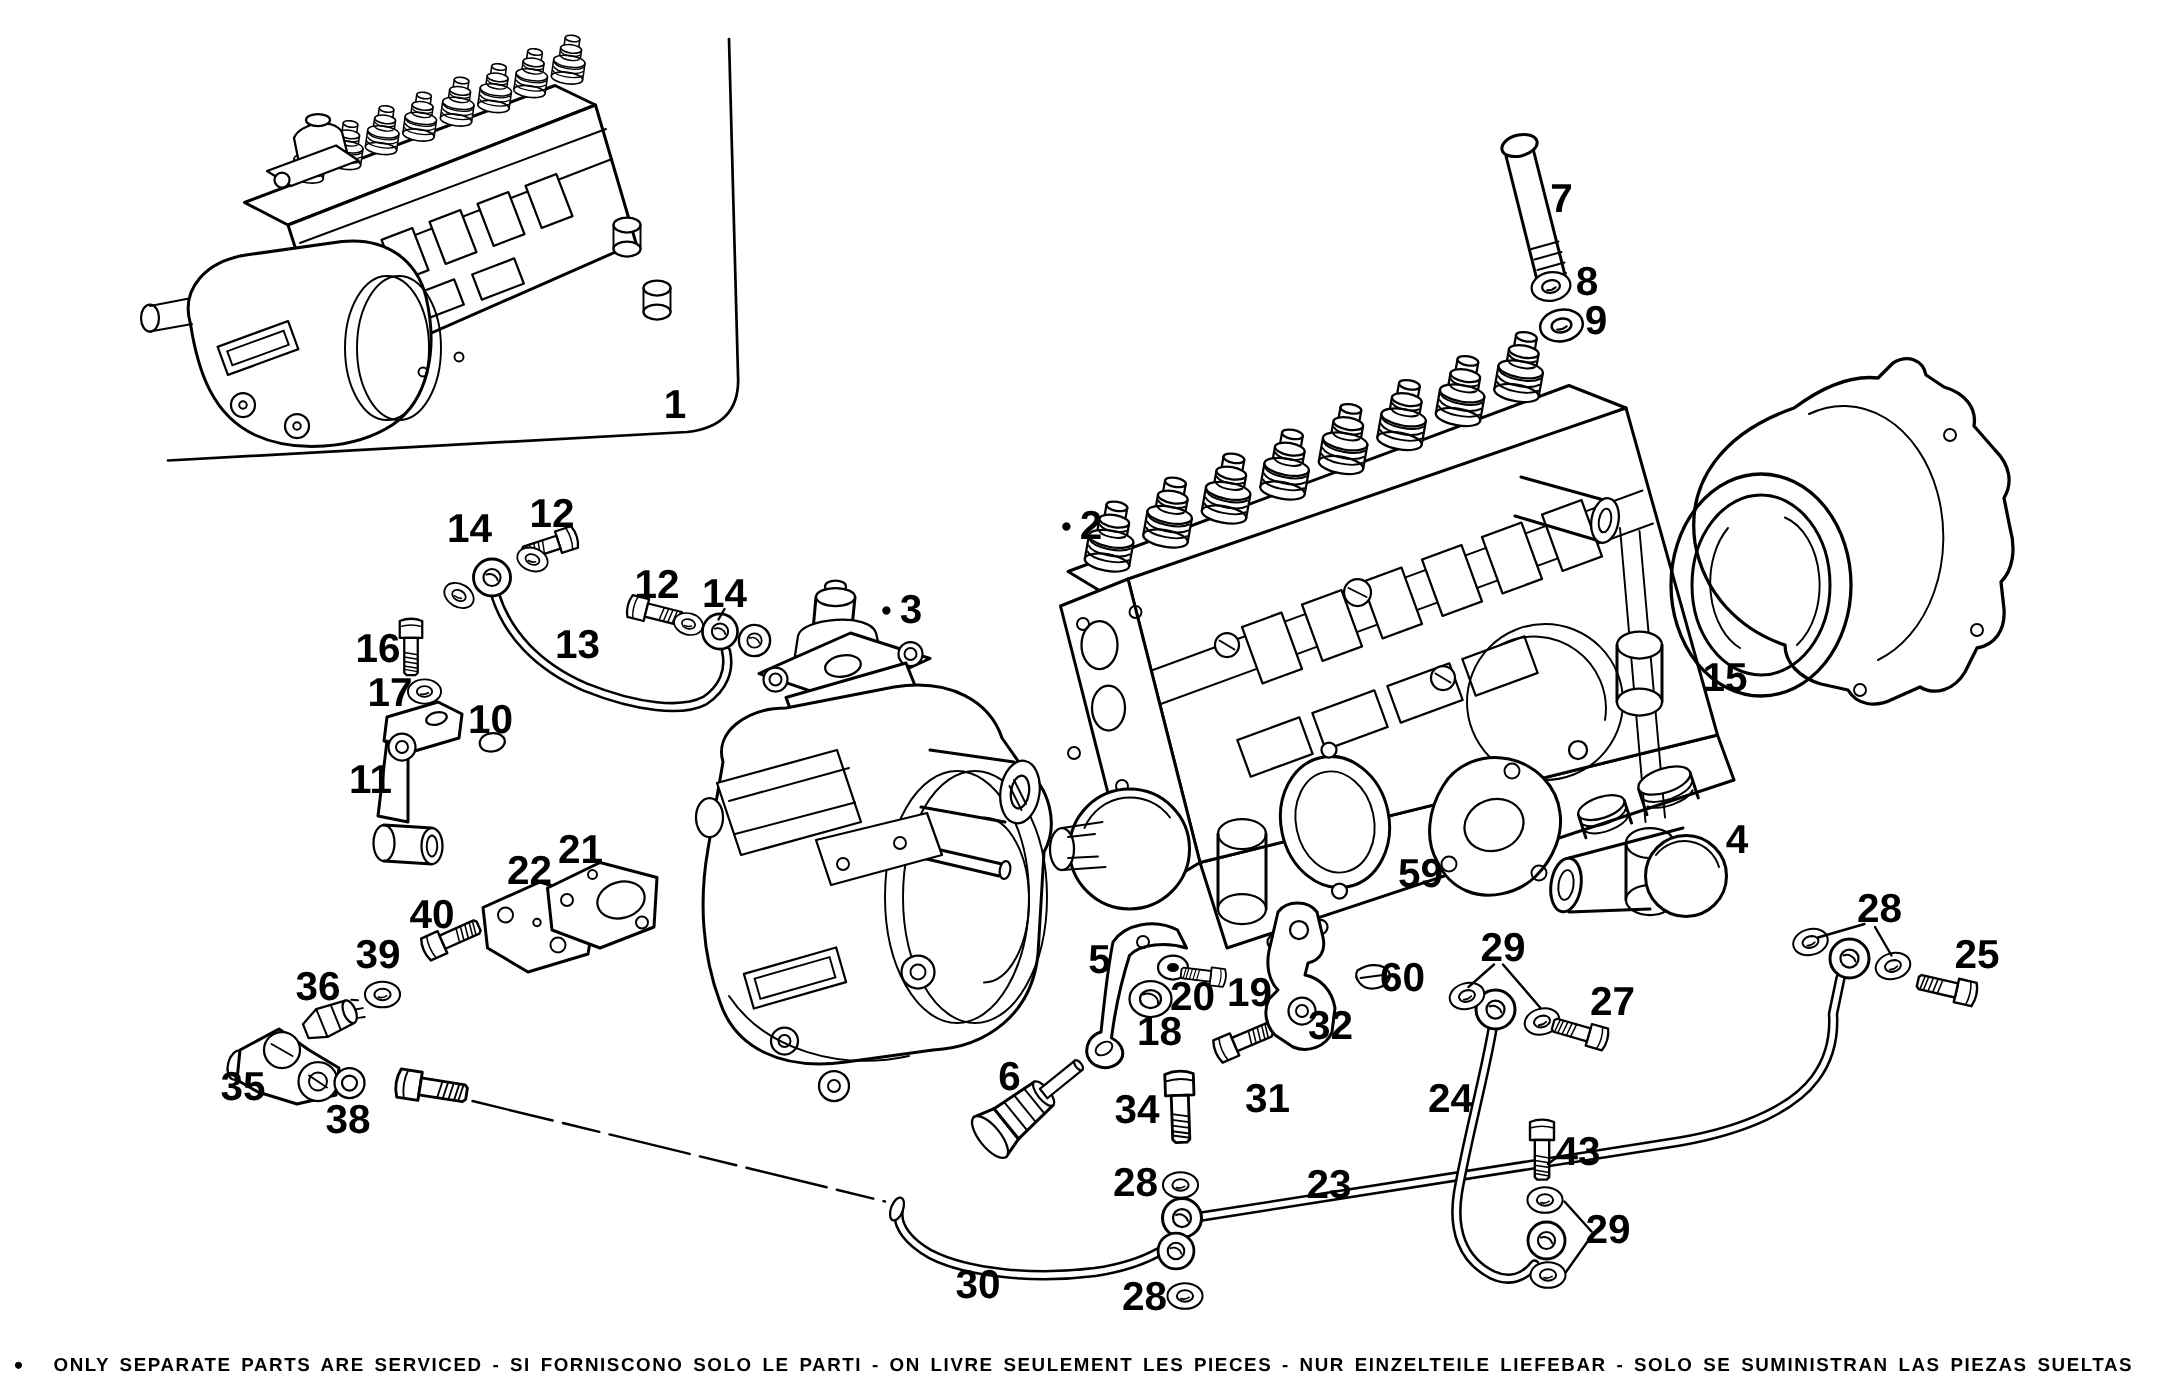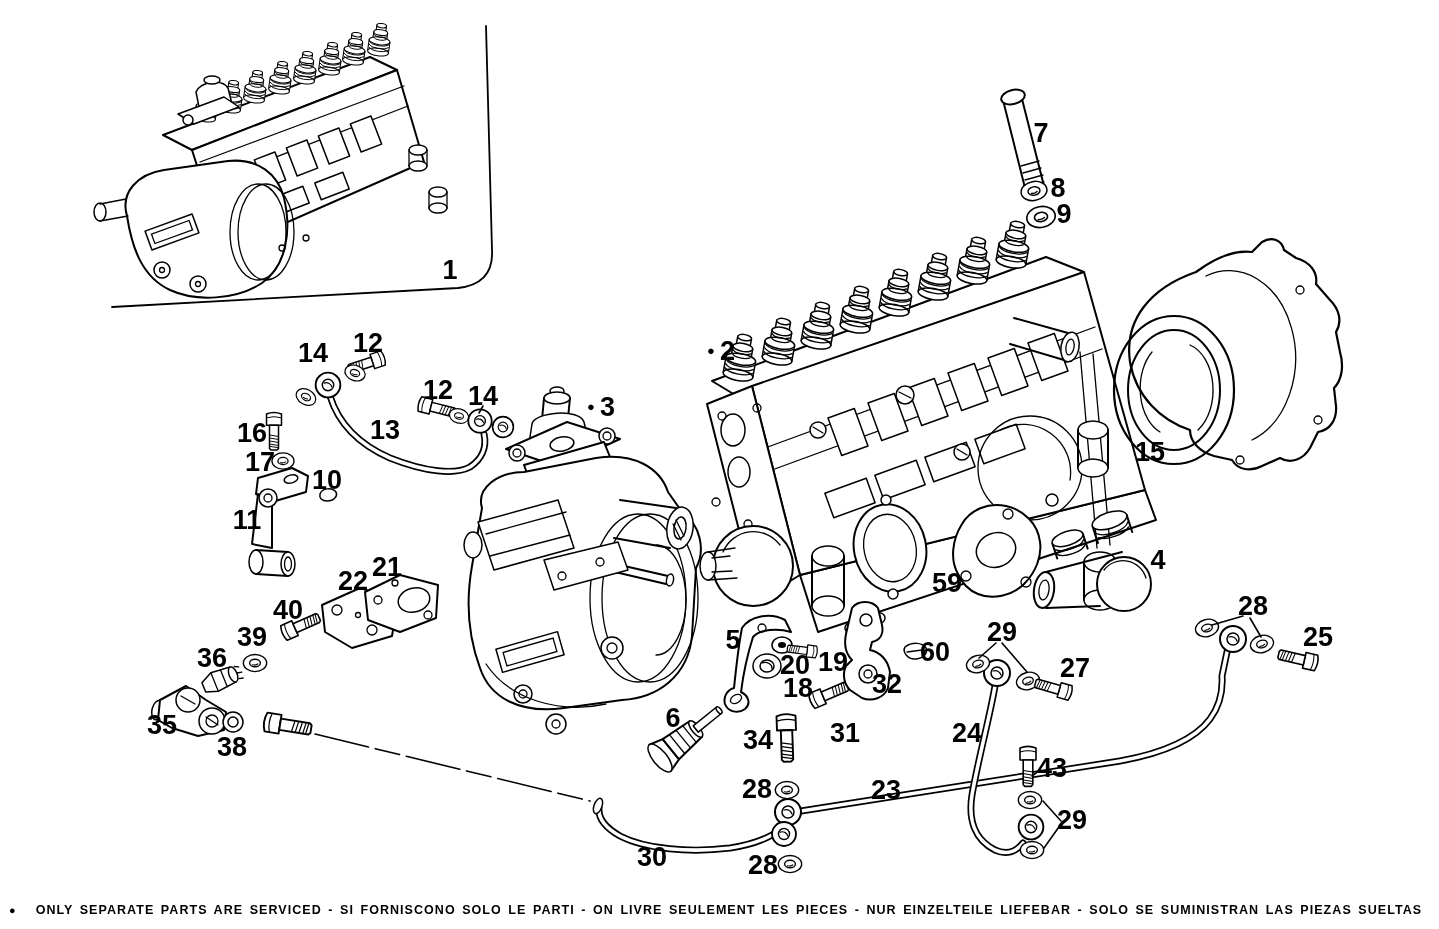--- a/index.html
+++ b/index.html
@@ -439,21 +439,21 @@
       </div>
       <div class="part-label" style="left: 1150px; top: 452px;">
         <span>15</span>
       </div>
       <div class="part-label" style="left: 252px; top: 433px;">
         <span>16</span>
       </div>
       <div class="part-label" style="left: 260px; top: 462px;">
         <span>17</span>
       </div>
-      <div class="part-label" style="left: 773px; top: 688px; margin-left: 25px;">
+      <div class="part-label" style="left: 773px; top: 688px;">
         <span>18</span>
       </div>
       <div class="part-label" style="left: 833px; top: 642px; margin-top: 20px;">
         <span>19</span>
       </div>
       <div class="part-label" style="left: 795px; top: 665px;">
         <span>20</span>
       </div>
       <div class="part-label" style="left: 387px; top: 567px;">
         <span>21</span>

